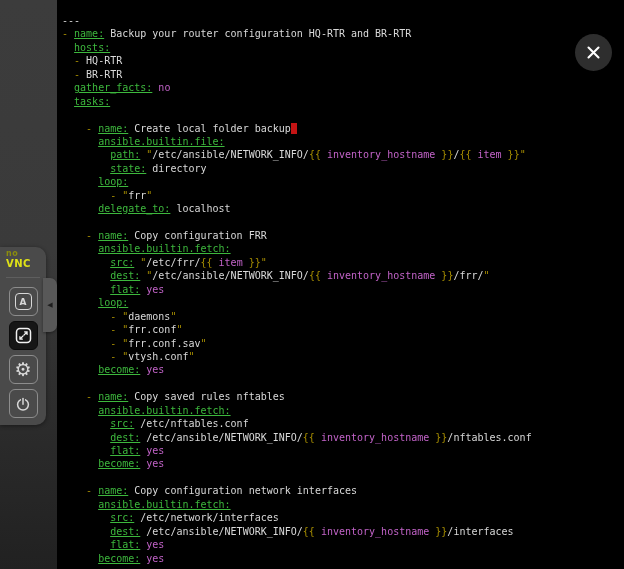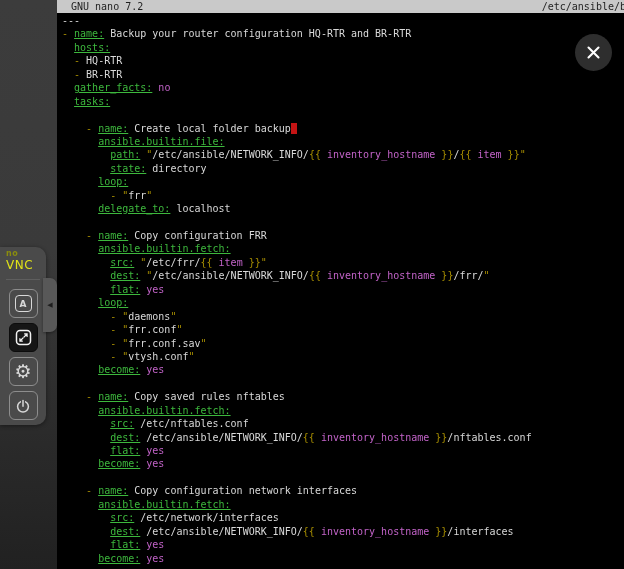--- a/index.html
+++ b/index.html
@@ -11,21 +11,21 @@
   
   .left-strip { position:absolute; left:0; top:0; width:57px; height:569px;
     background:linear-gradient(180deg,#3c3c3c 0%,#3a3a3a 44%,#2a2a2a 78%,#212121 100%); }
 
   .vnc-panel { position:absolute; left:0; top:247px; width:46px; height:178px;
     background:var(--panel-bg); border-radius:0 10px 10px 0;
     box-shadow:0 1px 4px rgba(0,0,0,.45); padding-top:3px; }
 
   .logo { padding-left:6px; line-height:1; font-family:"DejaVu Sans", sans-serif; }
   .logo .no  { display:block; font-size:8px;  font-weight:bold; letter-spacing:.5px; color:var(--logo-no); }
-  .logo .vnc { display:block; font-size:12px; font-weight:normal; letter-spacing:.5px; color:var(--logo-vnc); margin-top:1px; }
+  .logo .vnc { display:block; font-size:10px; font-weight:bold; letter-spacing:.5px; color:var(--logo-vnc); margin-top:1px; }
 
   .panel-divider { height:1px; background:#5e5e5e; margin:8px 6px 0 6px; }
 
   .vbtn-col { display:flex; flex-direction:column; gap:5px; margin-top:9px; align-items:center; }
   .vbtn { width:29px; height:29px; border:1px solid #8d8d8d; border-radius:6px;
     display:flex; align-items:center; justify-content:center; cursor:pointer; }
   .vbtn.active { background:#161616; border-color:#0c0c0c; }
   .akey { width:17px; height:17px; border:1.6px solid var(--icon-fg); border-radius:4px;
     display:flex; align-items:center; justify-content:center;
     font-family:"DejaVu Sans", sans-serif; font-size:9px; font-weight:bold; color:var(--icon-fg); }
@@ -91,24 +91,20 @@
             </svg>
           </div>
         </div>
     </div>
     <div class="panel-handle">
       <span class="arr">◀</span>
     </div>
   </div>
 
   <div class="terminal">
-    <div class="titlebar">
-      <span class="app">GNU nano 7.2</span>
-      <span class="path">/etc/ansible/b</span>
-    </div>
     <div class="code"><div class="line"><span class="p">---</span></div><div class="line"><span class="y">- </span><span class="k">name:</span><span class="p"> Backup your router configuration HQ-RTR and BR-RTR</span></div><div class="line"><span class="p">  </span><span class="k">hosts:</span></div><div class="line"><span class="p">  </span><span class="y">- </span><span class="p">HQ-RTR</span></div><div class="line"><span class="p">  </span><span class="y">- </span><span class="p">BR-RTR</span></div><div class="line"><span class="p">  </span><span class="k">gather_facts:</span><span class="p"> </span><span class="m">no</span></div><div class="line"><span class="p">  </span><span class="k">tasks:</span></div><div class="line"></div><div class="line"><span class="p">    </span><span class="y">- </span><span class="k">name:</span><span class="p"> Create local folder backup</span><span class="c"> </span></div><div class="line"><span class="p">      </span><span class="k">ansible.builtin.file:</span></div><div class="line"><span class="p">        </span><span class="k">path:</span><span class="p"> </span><span class="y">"</span><span class="p">/etc/ansible/NETWORK_INFO/</span><span class="y">{{</span><span class="m"> inventory_hostname </span><span class="y">}}</span><span class="p">/</span><span class="y">{{</span><span class="m"> item </span><span class="y">}}"</span></div><div class="line"><span class="p">        </span><span class="k">state:</span><span class="p"> directory</span></div><div class="line"><span class="p">      </span><span class="k">loop:</span></div><div class="line"><span class="p">        </span><span class="y">- "</span><span class="p">frr</span><span class="y">"</span></div><div class="line"><span class="p">      </span><span class="k">delegate_to:</span><span class="p"> localhost</span></div><div class="line"></div><div class="line"><span class="p">    </span><span class="y">- </span><span class="k">name:</span><span class="p"> Copy configuration FRR</span></div><div class="line"><span class="p">      </span><span class="k">ansible.builtin.fetch:</span></div><div class="line"><span class="p">        </span><span class="k">src:</span><span class="p"> </span><span class="y">"</span><span class="p">/etc/frr/</span><span class="y">{{</span><span class="m"> item </span><span class="y">}}"</span></div><div class="line"><span class="p">        </span><span class="k">dest:</span><span class="p"> </span><span class="y">"</span><span class="p">/etc/ansible/NETWORK_INFO/</span><span class="y">{{</span><span class="m"> inventory_hostname </span><span class="y">}}</span><span class="p">/frr/</span><span class="y">"</span></div><div class="line"><span class="p">        </span><span class="k">flat:</span><span class="p"> </span><span class="m">yes</span></div><div class="line"><span class="p">      </span><span class="k">loop:</span></div><div class="line"><span class="p">        </span><span class="y">- "</span><span class="p">daemons</span><span class="y">"</span></div><div class="line"><span class="p">        </span><span class="y">- "</span><span class="p">frr.conf</span><span class="y">"</span></div><div class="line"><span class="p">        </span><span class="y">- "</span><span class="p">frr.conf.sav</span><span class="y">"</span></div><div class="line"><span class="p">        </span><span class="y">- "</span><span class="p">vtysh.conf</span><span class="y">"</span></div><div class="line"><span class="p">      </span><span class="k">become:</span><span class="p"> </span><span class="m">yes</span></div><div class="line"></div><div class="line"><span class="p">    </span><span class="y">- </span><span class="k">name:</span><span class="p"> Copy saved rules nftables</span></div><div class="line"><span class="p">      </span><span class="k">ansible.builtin.fetch:</span></div><div class="line"><span class="p">        </span><span class="k">src:</span><span class="p"> /etc/nftables.conf</span></div><div class="line"><span class="p">        </span><span class="k">dest:</span><span class="p"> /etc/ansible/NETWORK_INFO/</span><span class="y">{{</span><span class="m"> inventory_hostname </span><span class="y">}}</span><span class="p">/nftables.conf</span></div><div class="line"><span class="p">        </span><span class="k">flat:</span><span class="p"> </span><span class="m">yes</span></div><div class="line"><span class="p">      </span><span class="k">become:</span><span class="p"> </span><span class="m">yes</span></div><div class="line"></div><div class="line"><span class="p">    </span><span class="y">- </span><span class="k">name:</span><span class="p"> Copy configuration network interfaces</span></div><div class="line"><span class="p">      </span><span class="k">ansible.builtin.fetch:</span></div><div class="line"><span class="p">        </span><span class="k">src:</span><span class="p"> /etc/network/interfaces</span></div><div class="line"><span class="p">        </span><span class="k">dest:</span><span class="p"> /etc/ansible/NETWORK_INFO/</span><span class="y">{{</span><span class="m"> inventory_hostname </span><span class="y">}}</span><span class="p">/interfaces</span></div><div class="line"><span class="p">        </span><span class="k">flat:</span><span class="p"> </span><span class="m">yes</span></div><div class="line"><span class="p">      </span><span class="k">become:</span><span class="p"> </span><span class="m">yes</span></div></div>
   </div>
 
   <div class="close-btn">
     <svg width="15" height="15" viewBox="0 0 15 15">
       <path d="M2.5 2.5 L12.5 12.5 M12.5 2.5 L2.5 12.5" stroke="#ffffff" stroke-width="2.1" stroke-linecap="round" fill="none"></path>
     </svg>
   </div>
 
 </div>

